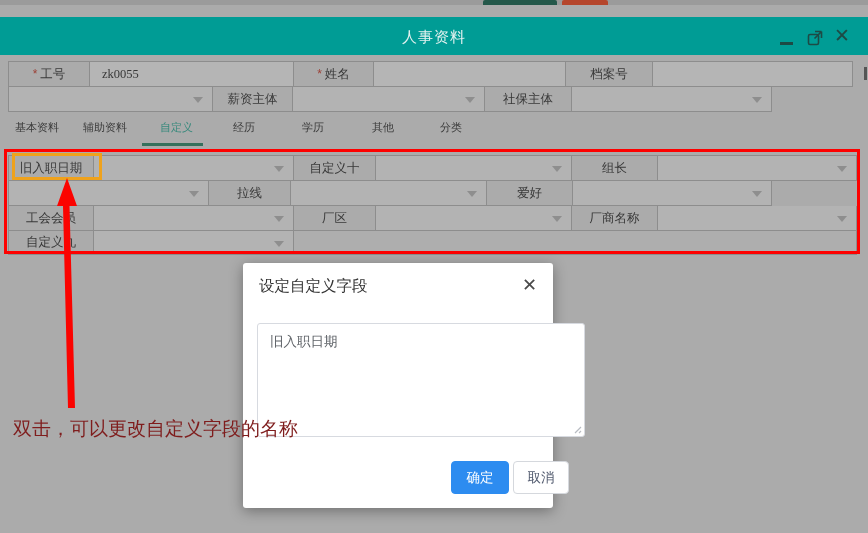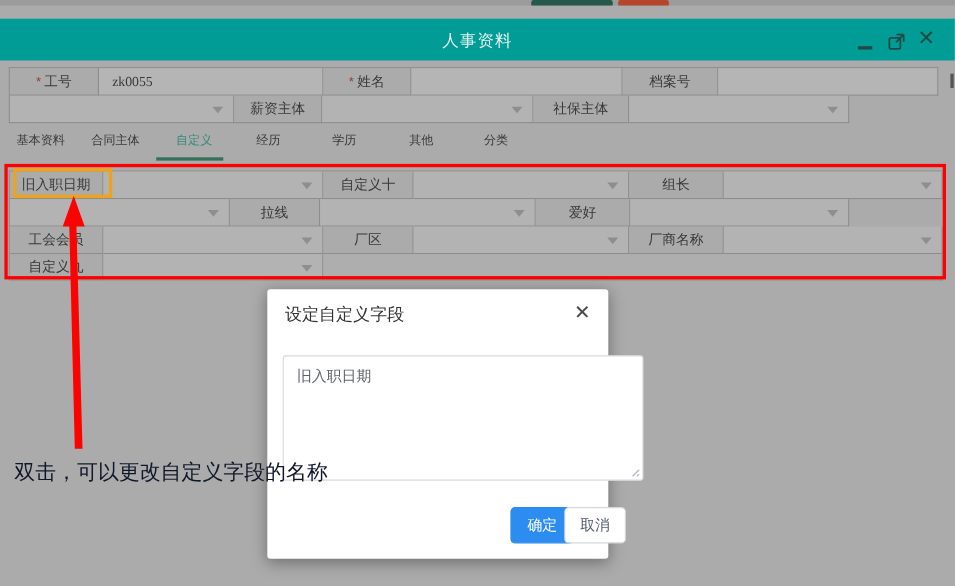--- a/index.html
+++ b/index.html
@@ -43,35 +43,35 @@
   .tab{position:absolute;top:5px;font-size:11px;color:#3a3a3a;cursor:default;}
   .tab.active{color:#37897c;}
   .tab-underline{position:absolute;left:142px;top:28px;width:61px;height:3px;background:#35705c;}
 
   
   .anno-rect{position:absolute;left:4px;top:149px;width:856px;height:105px;
        border:3px solid #fd0100;box-sizing:border-box;z-index:6;pointer-events:none;}
   .anno-highlight{position:absolute;left:12px;top:153px;width:90px;height:27px;
        border:3px solid #efa21c;box-sizing:border-box;z-index:7;pointer-events:none;}
   .anno-arrow{position:absolute;left:52px;top:176px;z-index:7;pointer-events:none;}
-  .anno-text{position:absolute;left:13px;top:416px;font-size:19px;color:#0f172a;
+  .anno-text{position:absolute;left:13px;top:416px;font-size:19px;color:#7f1d1d;
        z-index:40;white-space:nowrap;}
 
   
   .modal{position:absolute;left:243px;top:263px;width:310px;height:245px;background:#ffffff;
        border-radius:3px;box-shadow:0 3px 14px rgba(0,0,0,.35);z-index:20;}
   .modal-title{position:absolute;left:16px;top:13px;font-size:15.5px;color:#333333;}
   .modal-close{position:absolute;right:16px;top:11px;font-size:18px;color:#4a4a4a;cursor:pointer;}
   .modal-textarea{position:absolute;left:14px;top:60px;width:328px;height:114px;
        box-sizing:border-box;border:1px solid #d7dae0;border-radius:3px;background:#fff;}
   .modal-textarea .val{position:absolute;left:12px;top:9px;font-size:13.5px;color:#5f6368;}
   .resize-handle{position:absolute;right:2px;bottom:2px;width:10px;height:10px;}
   .btn{position:absolute;top:198px;height:33px;box-sizing:border-box;border-radius:4px;
        font-size:13.5px;display:flex;align-items:center;justify-content:center;cursor:pointer;}
-  .btn-ok{left:221px;width:58px;background:#2d8cf0;color:#ffffff;border:1px solid #2d8cf0;}
+  .btn-ok{left:208px;width:58px;background:#2d8cf0;color:#ffffff;border:1px solid #2d8cf0;}
   .btn-cancel{left:270px;width:56px;background:#ffffff;color:#515a6e;border:1px solid #d5d8dd;}
 
   .edge-frag{position:absolute;left:864px;top:67px;width:3px;height:13px;background:#555555;}
 
   
   .w-81{width:81px;}.w-204{width:204px;font-family:Liberation Serif, serif;}.w-80{width:80px;}.w-192{width:192px;}
   .w-87{width:87px;}.w-200{width:200px;}
   .w-85{width:85px;}.w-g200{width:200px;}.w-82{width:82px;}.w-196{width:196px;}
   .w-86{width:86px;}.w-199{width:199px;}.w-563{width:563px;}
   .h25{height:25px;}.h24{height:24px;}
@@ -137,21 +137,21 @@
       <div class="cell dd w-200 h25">
         <span class="tri"></span>
       </div>
     </div>
   </div>
 
   <div class="edge-frag"></div>
 
   <div class="tabs">
     <span class="tab" style="left:15px">基本资料</span>
-    <span class="tab" style="left:83px">合同主体</span>
+    <span class="tab" style="left:83px">辅助资料</span>
     <span class="tab active" style="left:160px">自定义</span>
     <span class="tab" style="left:233px">经历</span>
     <span class="tab" style="left:302px">学历</span>
     <span class="tab" style="left:372px">其他</span>
     <span class="tab" style="left:440px">分类</span>
     <div class="tab-underline"></div>
   </div>
 
   <div class="ftable" style="left:8px;top:155px;">
     <div class="frow">

